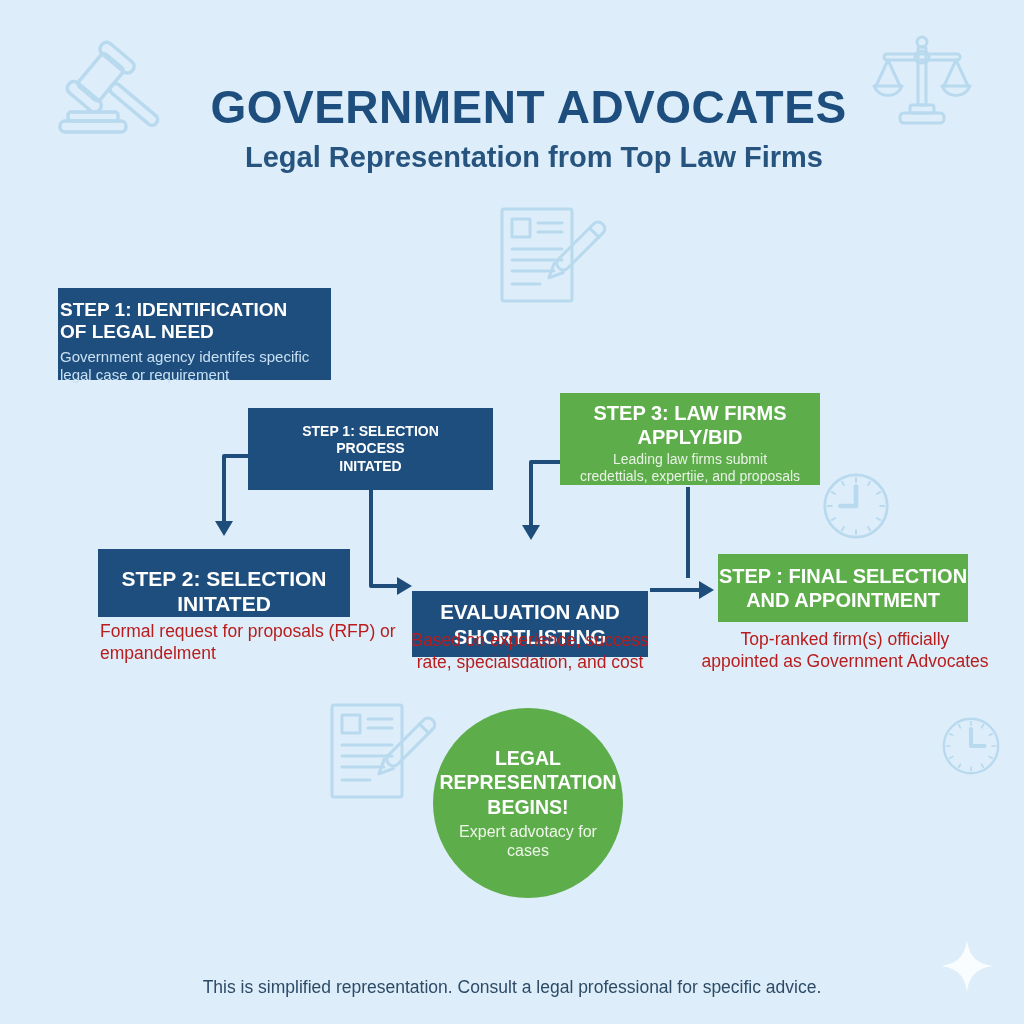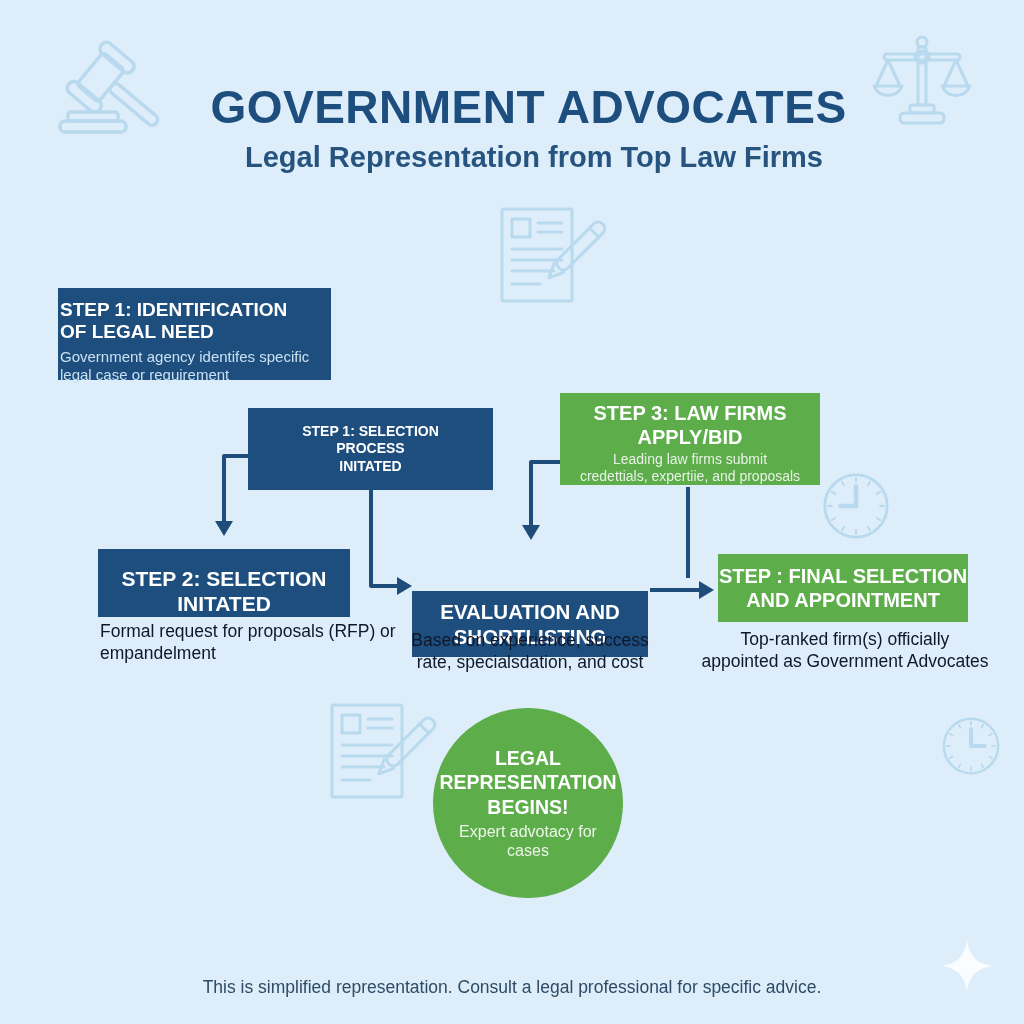--- a/index.html
+++ b/index.html
@@ -38,21 +38,21 @@
 
   #box-evaluation{left:412px;top:591px;width:236px;height:66px;
         display:flex;align-items:center;justify-content:center;text-align:center;}
   #box-evaluation .t{font-size:20.5px;line-height:1.22;}
 
   #box-final-selection{left:718px;top:554px;width:250px;height:68px;
         display:flex;align-items:center;justify-content:center;text-align:center;}
   #box-final-selection .t{font-size:20px;line-height:1.22;}
 
   
-  .caption{position:absolute;font-size:17.5px;color:#0f172a;line-height:1.26;}
+  .caption{position:absolute;font-size:17.5px;color:#b91c1c;line-height:1.26;}
   #cap-selection-initiated{left:100px;top:620px;width:330px;text-align:left;}
   #cap-evaluation{left:402px;top:629px;width:256px;text-align:center;}
   #cap-final-selection{left:700px;top:628px;width:290px;text-align:center;}
 
   
   .circle{position:absolute;left:433px;top:708px;width:190px;height:190px;border-radius:50%;
           background:#5dad4a;color:#fff;display:flex;flex-direction:column;
           align-items:center;justify-content:center;text-align:center;}
   .circle .t{font-size:19.5px;font-weight:700;line-height:1.25;}
   .circle .d{font-size:16px;line-height:1.2;margin-top:3px;color:#eef6ea;}

